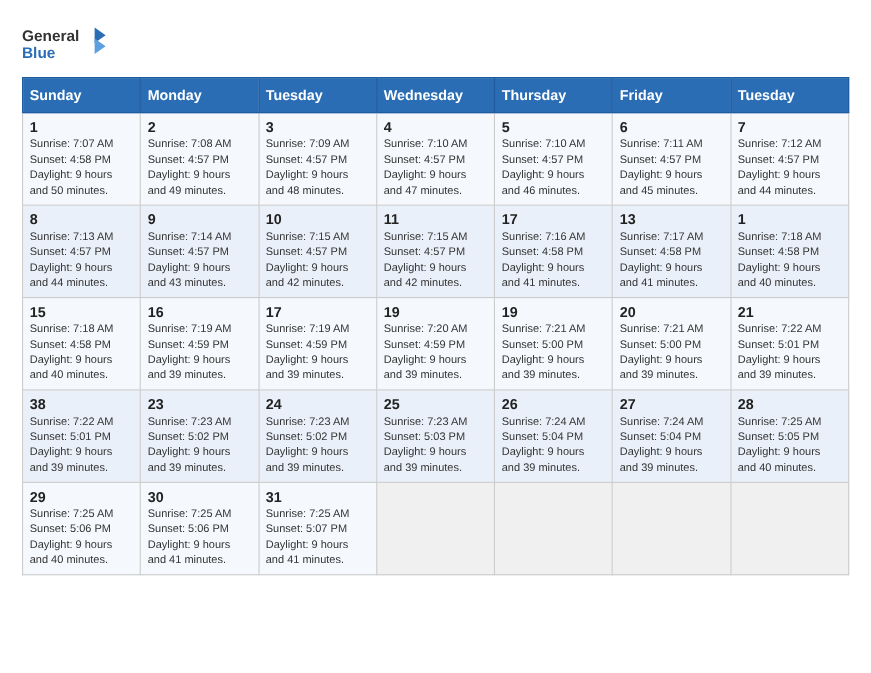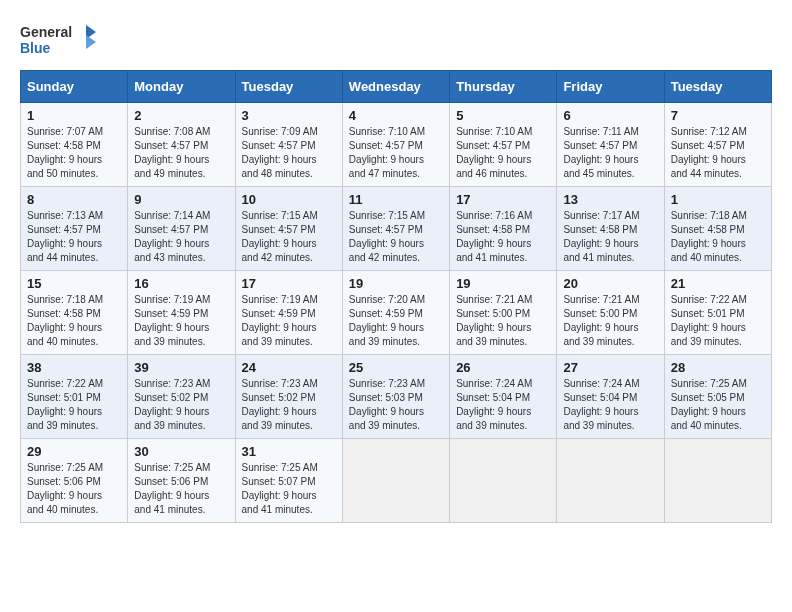--- a/index.html
+++ b/index.html
@@ -198,21 +198,21 @@
           <span class="day-number">21</span>
           <div class="day-info">Sunrise: 7:22 AM<br>Sunset: 5:01 PM<br>Daylight: 9 hours and 39 minutes.</div>
         </td>
       </tr>
       <tr>
         <td>
           <span class="day-number">38</span>
           <div class="day-info">Sunrise: 7:22 AM<br>Sunset: 5:01 PM<br>Daylight: 9 hours and 39 minutes.</div>
         </td>
         <td>
-          <span class="day-number">39</span>
+          <span class="day-number">23</span>
           <div class="day-info">Sunrise: 7:23 AM<br>Sunset: 5:02 PM<br>Daylight: 9 hours and 39 minutes.</div>
         </td>
         <td>
           <span class="day-number">24</span>
           <div class="day-info">Sunrise: 7:23 AM<br>Sunset: 5:02 PM<br>Daylight: 9 hours and 39 minutes.</div>
         </td>
         <td>
           <span class="day-number">25</span>
           <div class="day-info">Sunrise: 7:23 AM<br>Sunset: 5:03 PM<br>Daylight: 9 hours and 39 minutes.</div>
         </td>

